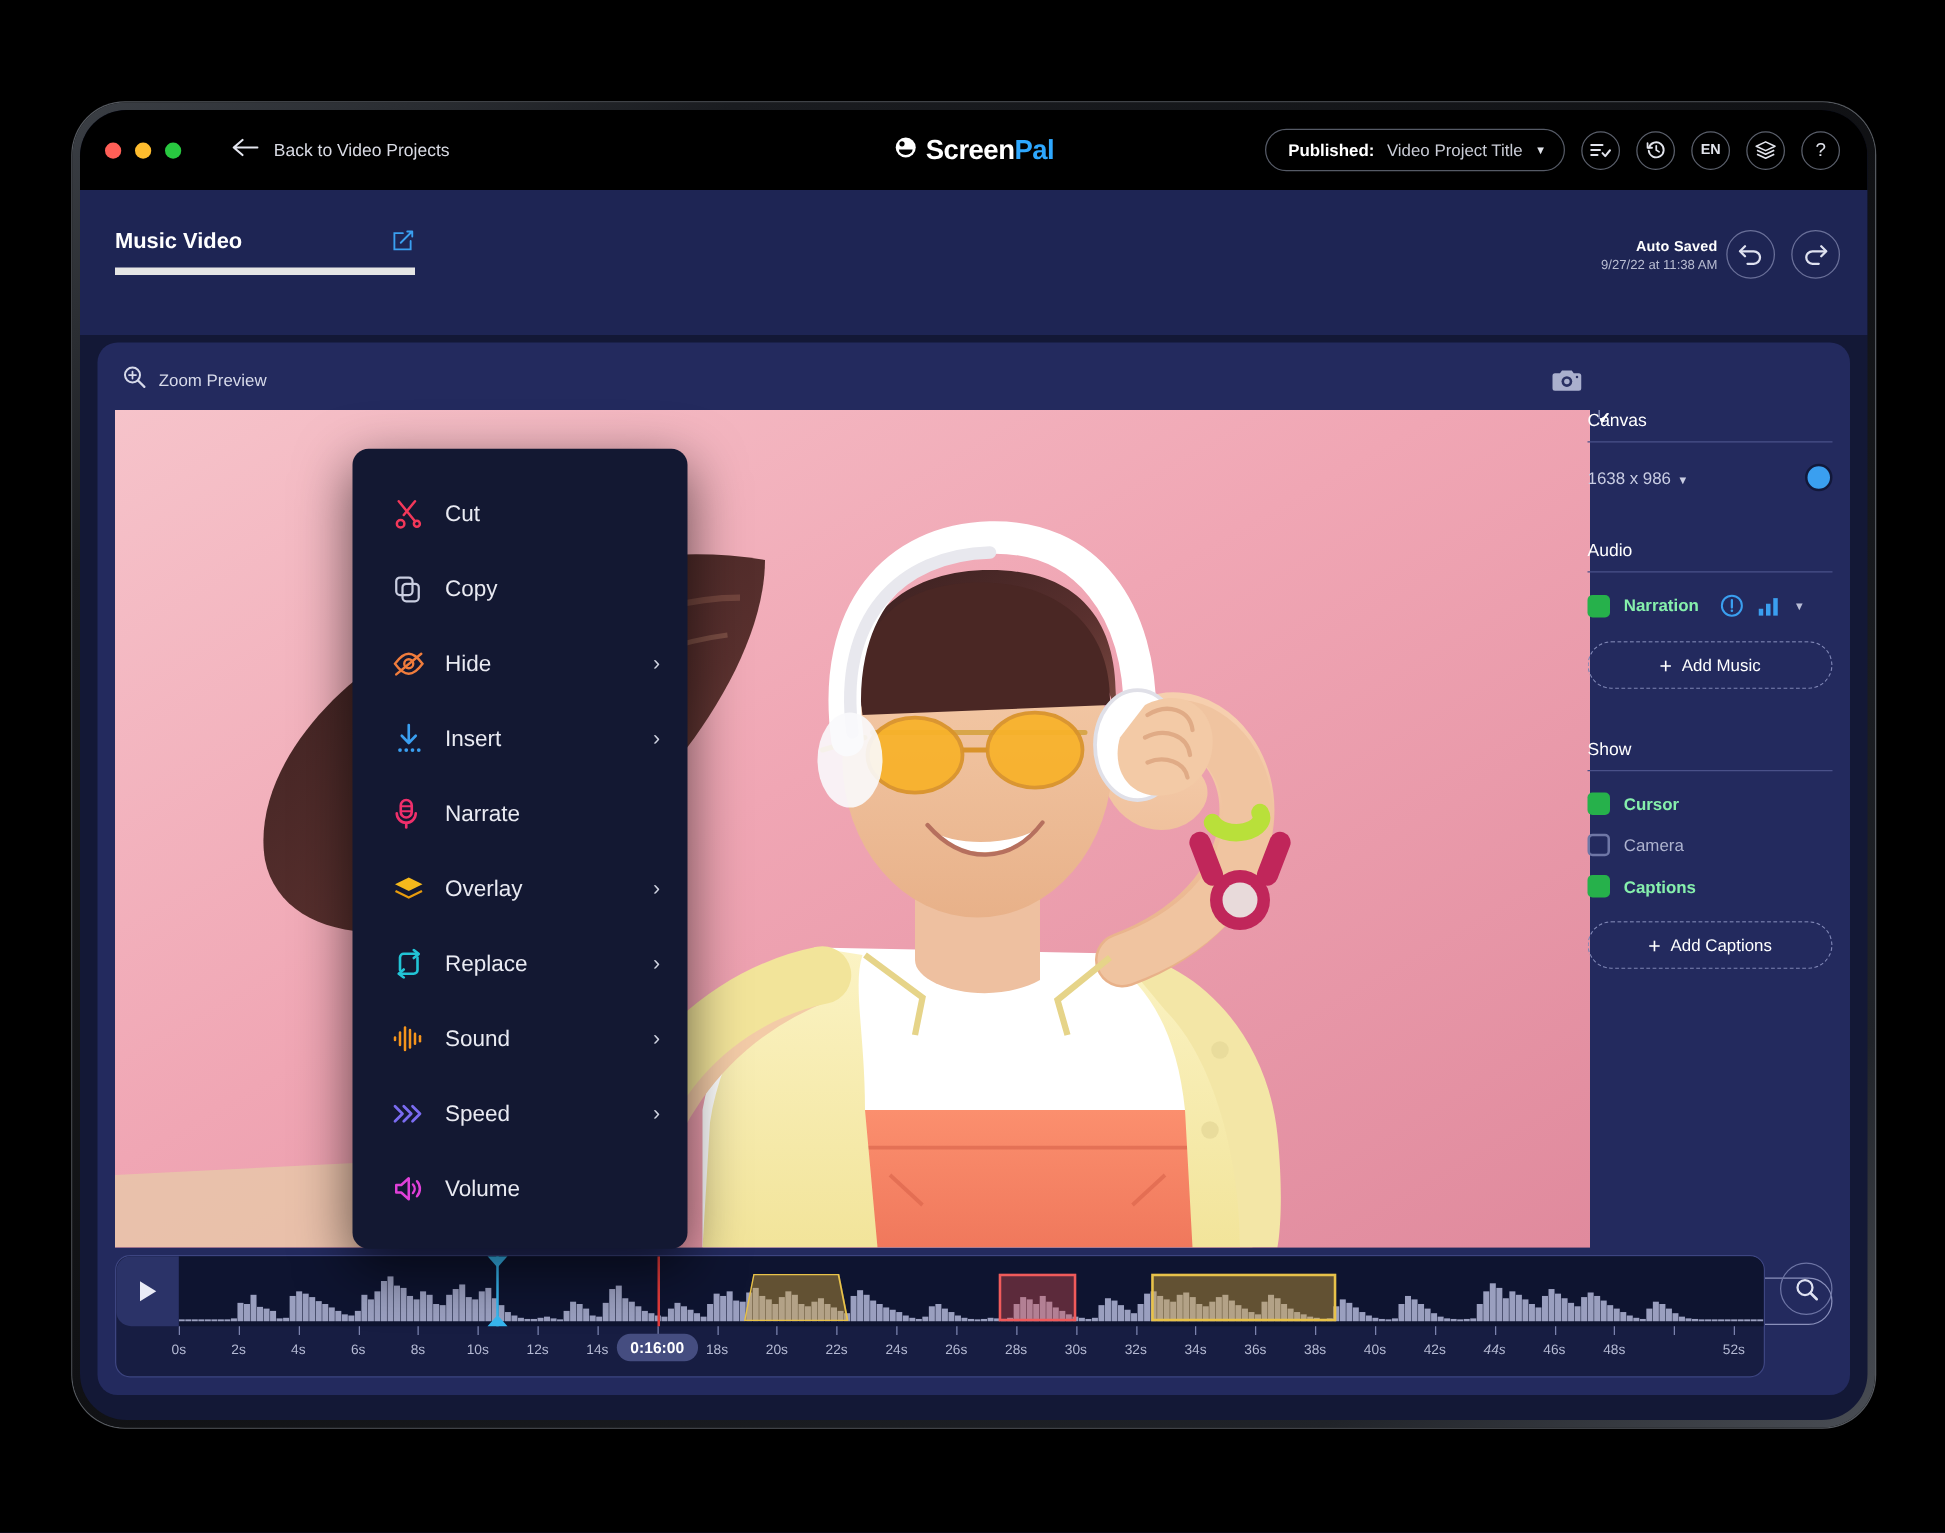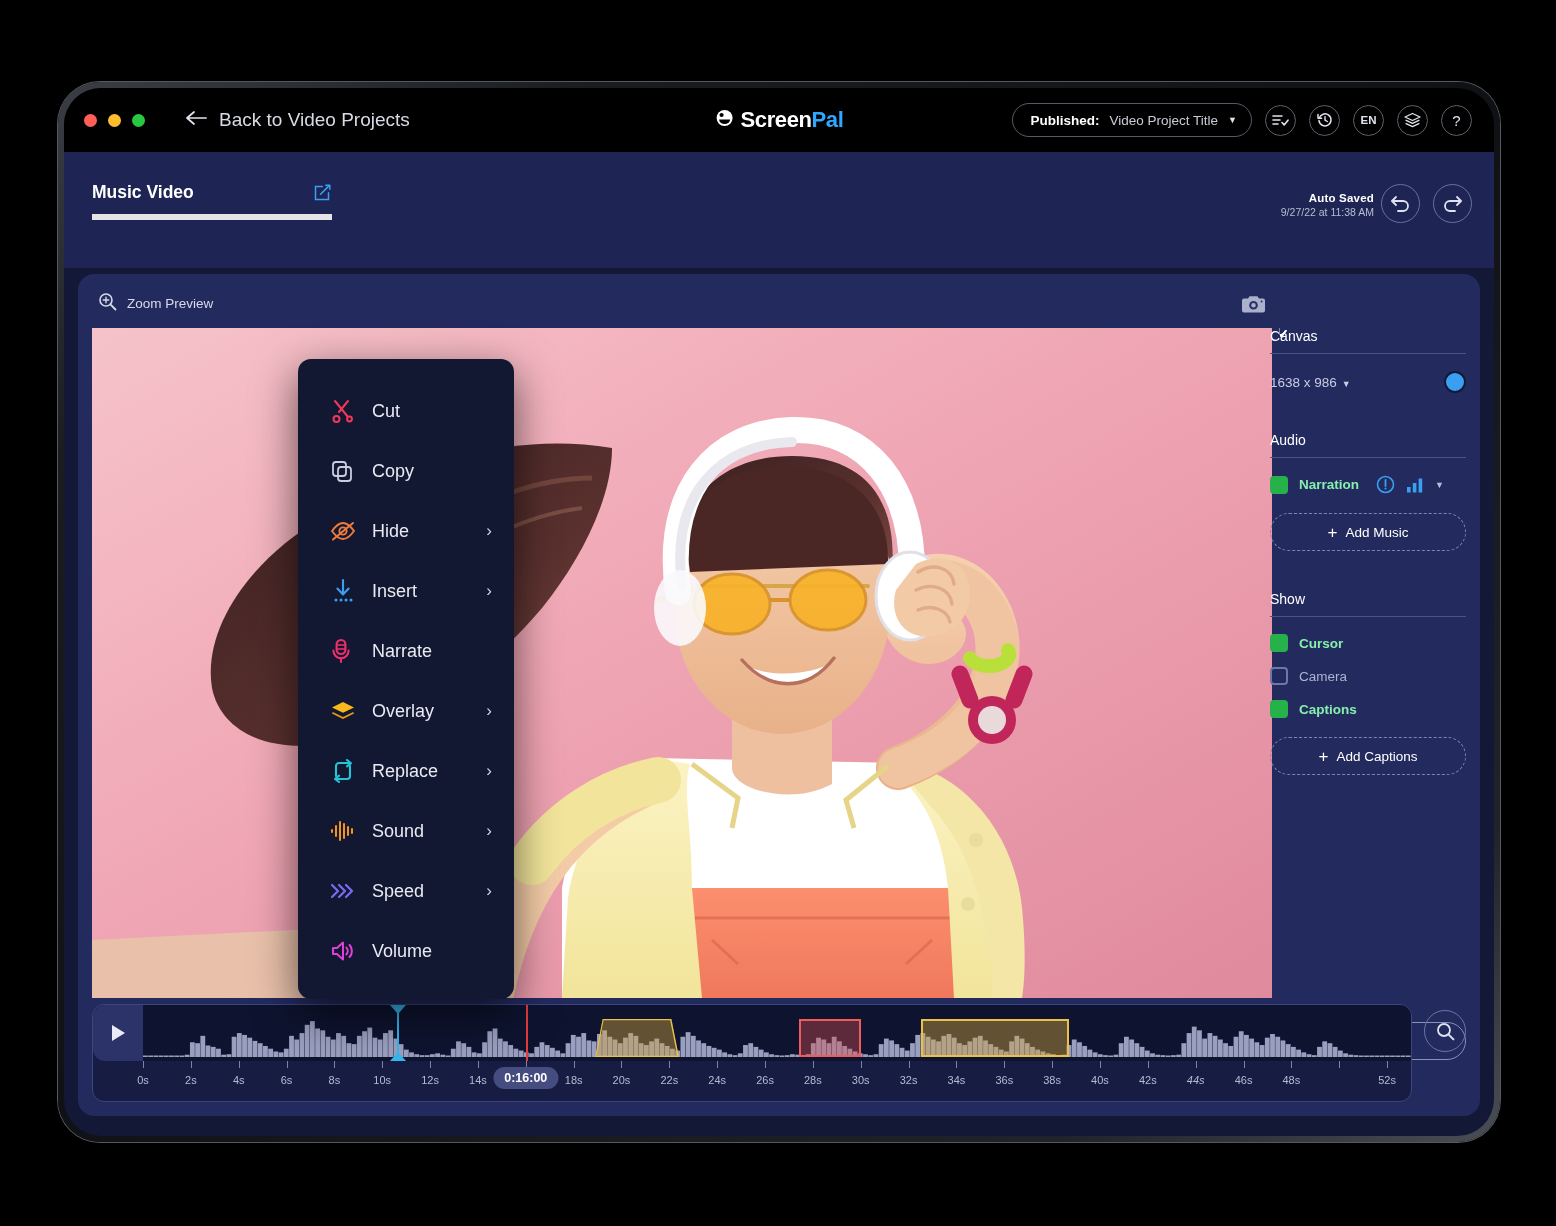--- a/index.html
+++ b/index.html
@@ -31,21 +31,21 @@
   
   #titlebar {
     position: absolute; left:0; top:0; width:100%; height:64px;
     background:#000000;
     display:flex; align-items:center;
   }
   .traffic { display:flex; gap:11px; margin-left:20px; }
   .dot { width:13px; height:13px; border-radius:50%; }
   .dot.red{background:#ff5f57;} .dot.yellow{background:#febc2e;} .dot.green{background:#28c840;}
   #back-btn { display:flex; align-items:center; gap:12px; margin-left:40px; cursor:pointer;}
-  #back-btn .label { color:#d9dbe4; font-size:19px;text-align:center; }
+  #back-btn .label { color:#d9dbe4; font-size:14px;text-align:center; }
   #brand { position:absolute; left:50%; transform:translateX(-50%); display:flex; align-items:center; gap:6px;}
   #brand .wordmark { font-size:22px; font-weight:bold; letter-spacing:-.4px;}
   #brand .w1{color:#2ea8ff;} #brand .w2{color:#ffffff;}
   #header-right { position:absolute; right:22px; display:flex; align-items:center; gap:13px;}
   #published-pill {
     display:flex; align-items:center; gap:10px;
     height:34px; padding:0 14px 0 18px;
     border:1px solid #555a66; border-radius:18px;
     color:#ffffff; font-size:13.5px; cursor:pointer; min-width:218px;
   }
@@ -91,21 +91,21 @@
   
   #preview {
     position:absolute; left:14px; top:54px; width:1180px; height:670px;
     background: radial-gradient(circle at 40% 38%, #f4b9c1 0%, #f1a9b5 45%, #eb96a6 75%, #e58b9d 100%);
     overflow:hidden;
   }
   #preview .person { position:absolute; left:0; top:0; width:100%; height:100%; }
 
   
   #context-menu {
-    position:absolute; left:220px; top:85px; width:216px;
+    position:absolute; left:204px; top:85px; width:268px;
     background:#131832; border-radius:13px; padding:22px 0 18px 0;
     box-shadow:0 14px 44px rgba(0,0,0,.6); z-index:30;
   }
   .menu-item { display:flex; align-items:center; height:60px; padding:0 22px 0 32px; cursor:pointer; }
   .menu-item .mi-icon { width:42px; display:flex; align-items:center; }
   .menu-item .mi-label { color:#e9eaf2; font-size:18px; flex:1; }
   .menu-item .mi-chev { color:#cfd2e0; font-size:17px; }
 
   
   #sidebar { position:absolute; right:14px; top:54px; width:196px; bottom:108px; }

